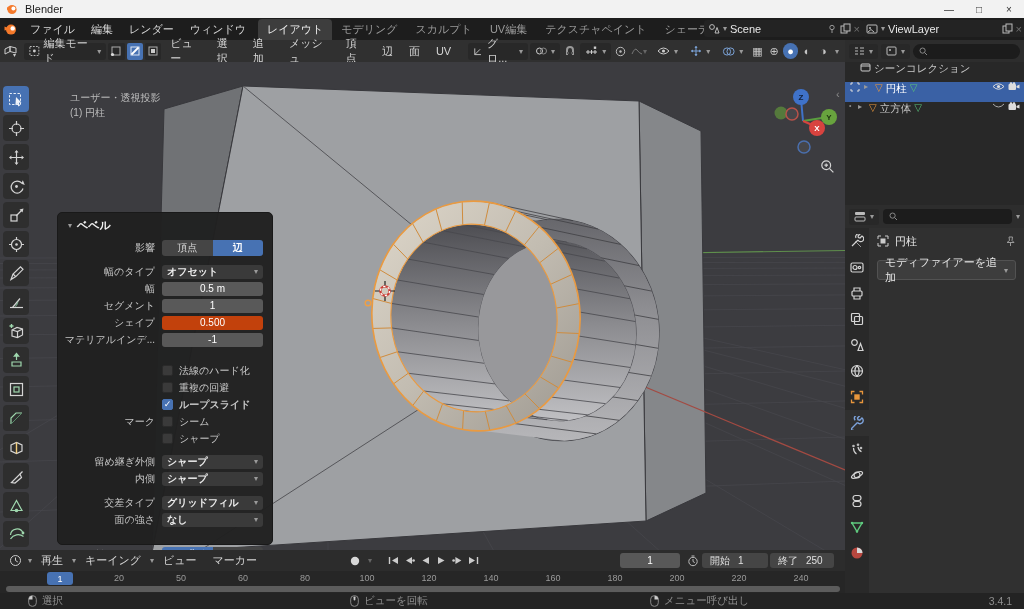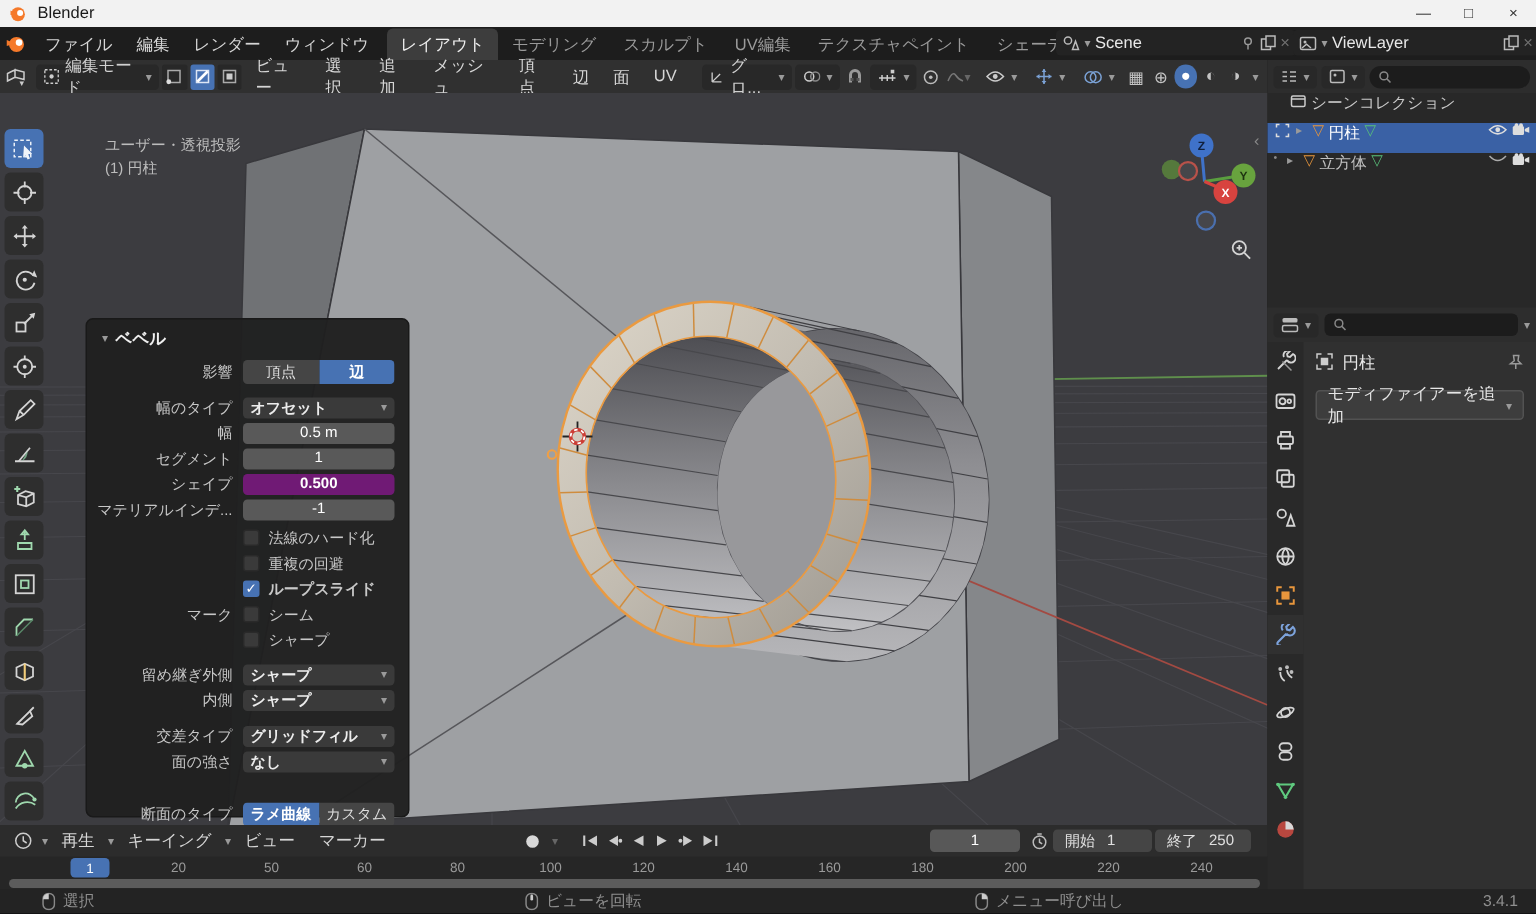--- a/index.html
+++ b/index.html
@@ -56,21 +56,21 @@
 
   
   #bevelpanel{left:57px;top:212px;width:216px;height:333px;background:rgba(32,32,32,0.97);
               border:1px solid #191919;border-radius:5px;box-sizing:border-box;padding:5px 9px 4px 5px;}
   .prow{display:flex;align-items:center;height:15px;margin-bottom:2px;}
   .plabel{width:92px;text-align:right;padding-right:7px;color:#c6c6c6;font-size:10px;
           white-space:nowrap;overflow:hidden;flex:none;}
   .pctl{flex:1;min-width:0;}
   .pfield{background:#595959;border-radius:3px;height:14px;display:flex;align-items:center;
           justify-content:center;color:#fff;font-size:10px;}
-  .pslider{background:#701a75;font-weight:bold;}
+  .pslider{background:#c2410c;}
   .pdrop{background:#3a3a3a;border-radius:3px;height:14px;display:flex;align-items:center;
          padding:0 5px;color:#ececec;font-size:10px;font-weight:bold;}
   .pdrop .caret{margin-left:auto;}
   .pseg{display:flex;height:16px;border-radius:3px;overflow:hidden;}
   .pseg div{flex:1;display:flex;align-items:center;justify-content:center;background:#454545;
             color:#ddd;font-size:10px;}
   .pseg div.active{background:#4772b3;color:#fff;font-weight:bold;}
   .cb{width:11px;height:11px;border-radius:2px;background:#3a3a3a;border:1px solid #2a2a2a;
       box-sizing:border-box;flex:none;display:flex;align-items:center;justify-content:center;
       color:#fff;font-size:9px;line-height:1;}
@@ -683,21 +683,21 @@
       <div class="pctl pfield">0.5 m</div>
     </div>
     <div class="prow">
       <span class="plabel">セグメント</span>
       <div class="pctl pfield">1</div>
     </div>
     <div class="prow">
       <span class="plabel">シェイプ</span>
       <div class="pctl pfield pslider">0.500</div>
     </div>
-    <div class="prow" style="margin-bottom:4px">
+    <div class="prow" style="margin-bottom:16px">
       <span class="plabel">マテリアルインデ...</span>
       <div class="pctl pfield">-1</div>
     </div>
     <div class="prow">
       <span class="plabel"></span>
       <span class="cb"></span>
       <span class="cblabel">法線のハード化</span>
     </div>
     <div class="prow">
       <span class="plabel"></span>

